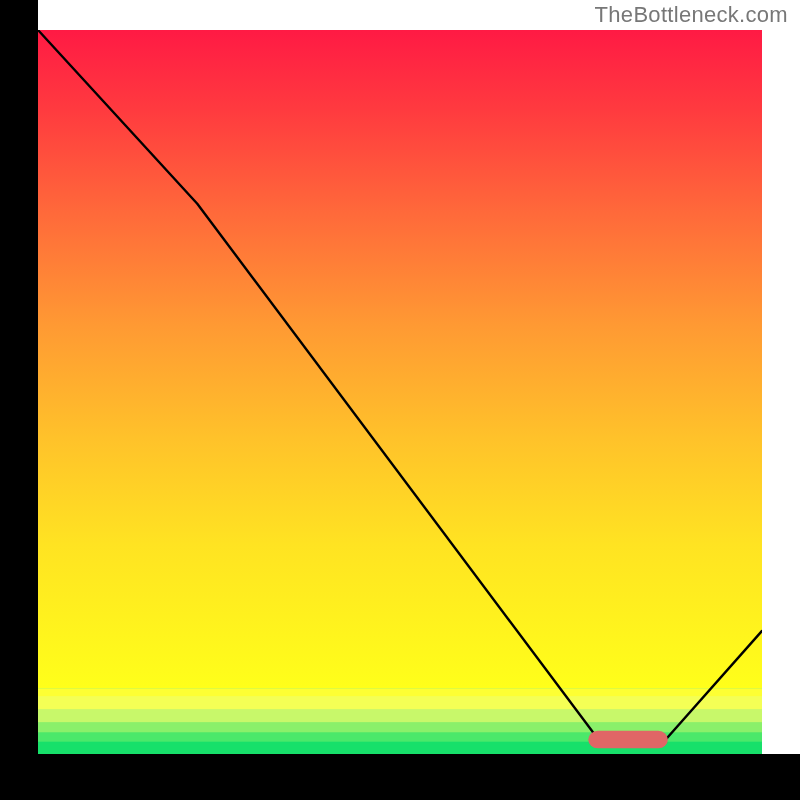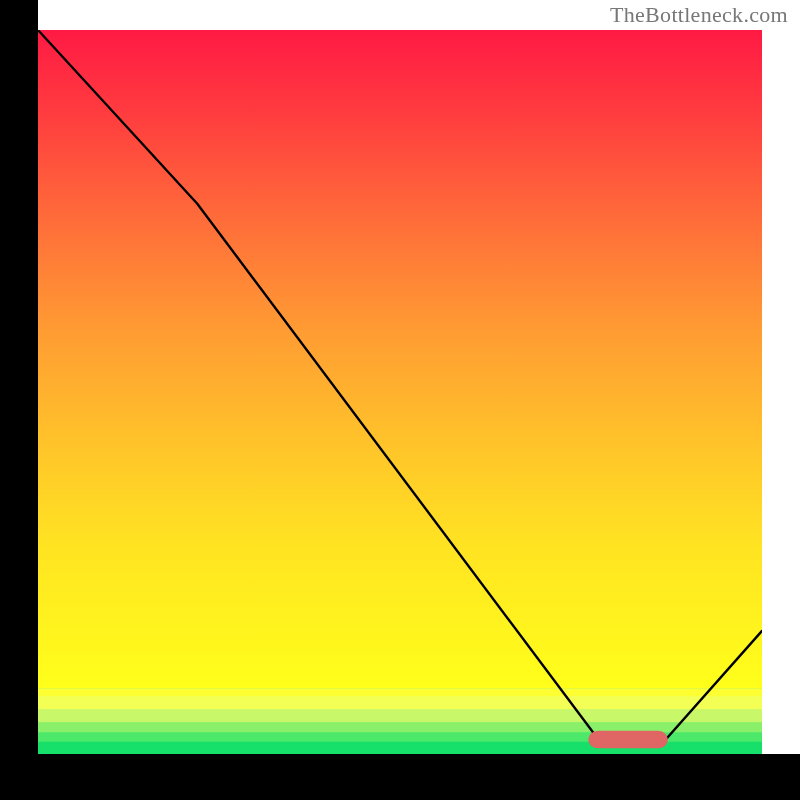--- a/index.html
+++ b/index.html
@@ -8,21 +8,20 @@
     width: 800px;
     height: 800px;
     background: #ffffff;
     font-family: Arial, Helvetica, sans-serif;
     overflow: hidden;
   }
   .container {
     position: relative;
     width: 800px;
     height: 800px;
-    font-family: Liberation Serif, serif;
   }
   .watermark {
     position: absolute;
     top: 2px;
     right: 12px;
     color: #777;
     font-size: 22px;
     font-weight: 500;
     letter-spacing: 0.3px;
   }

